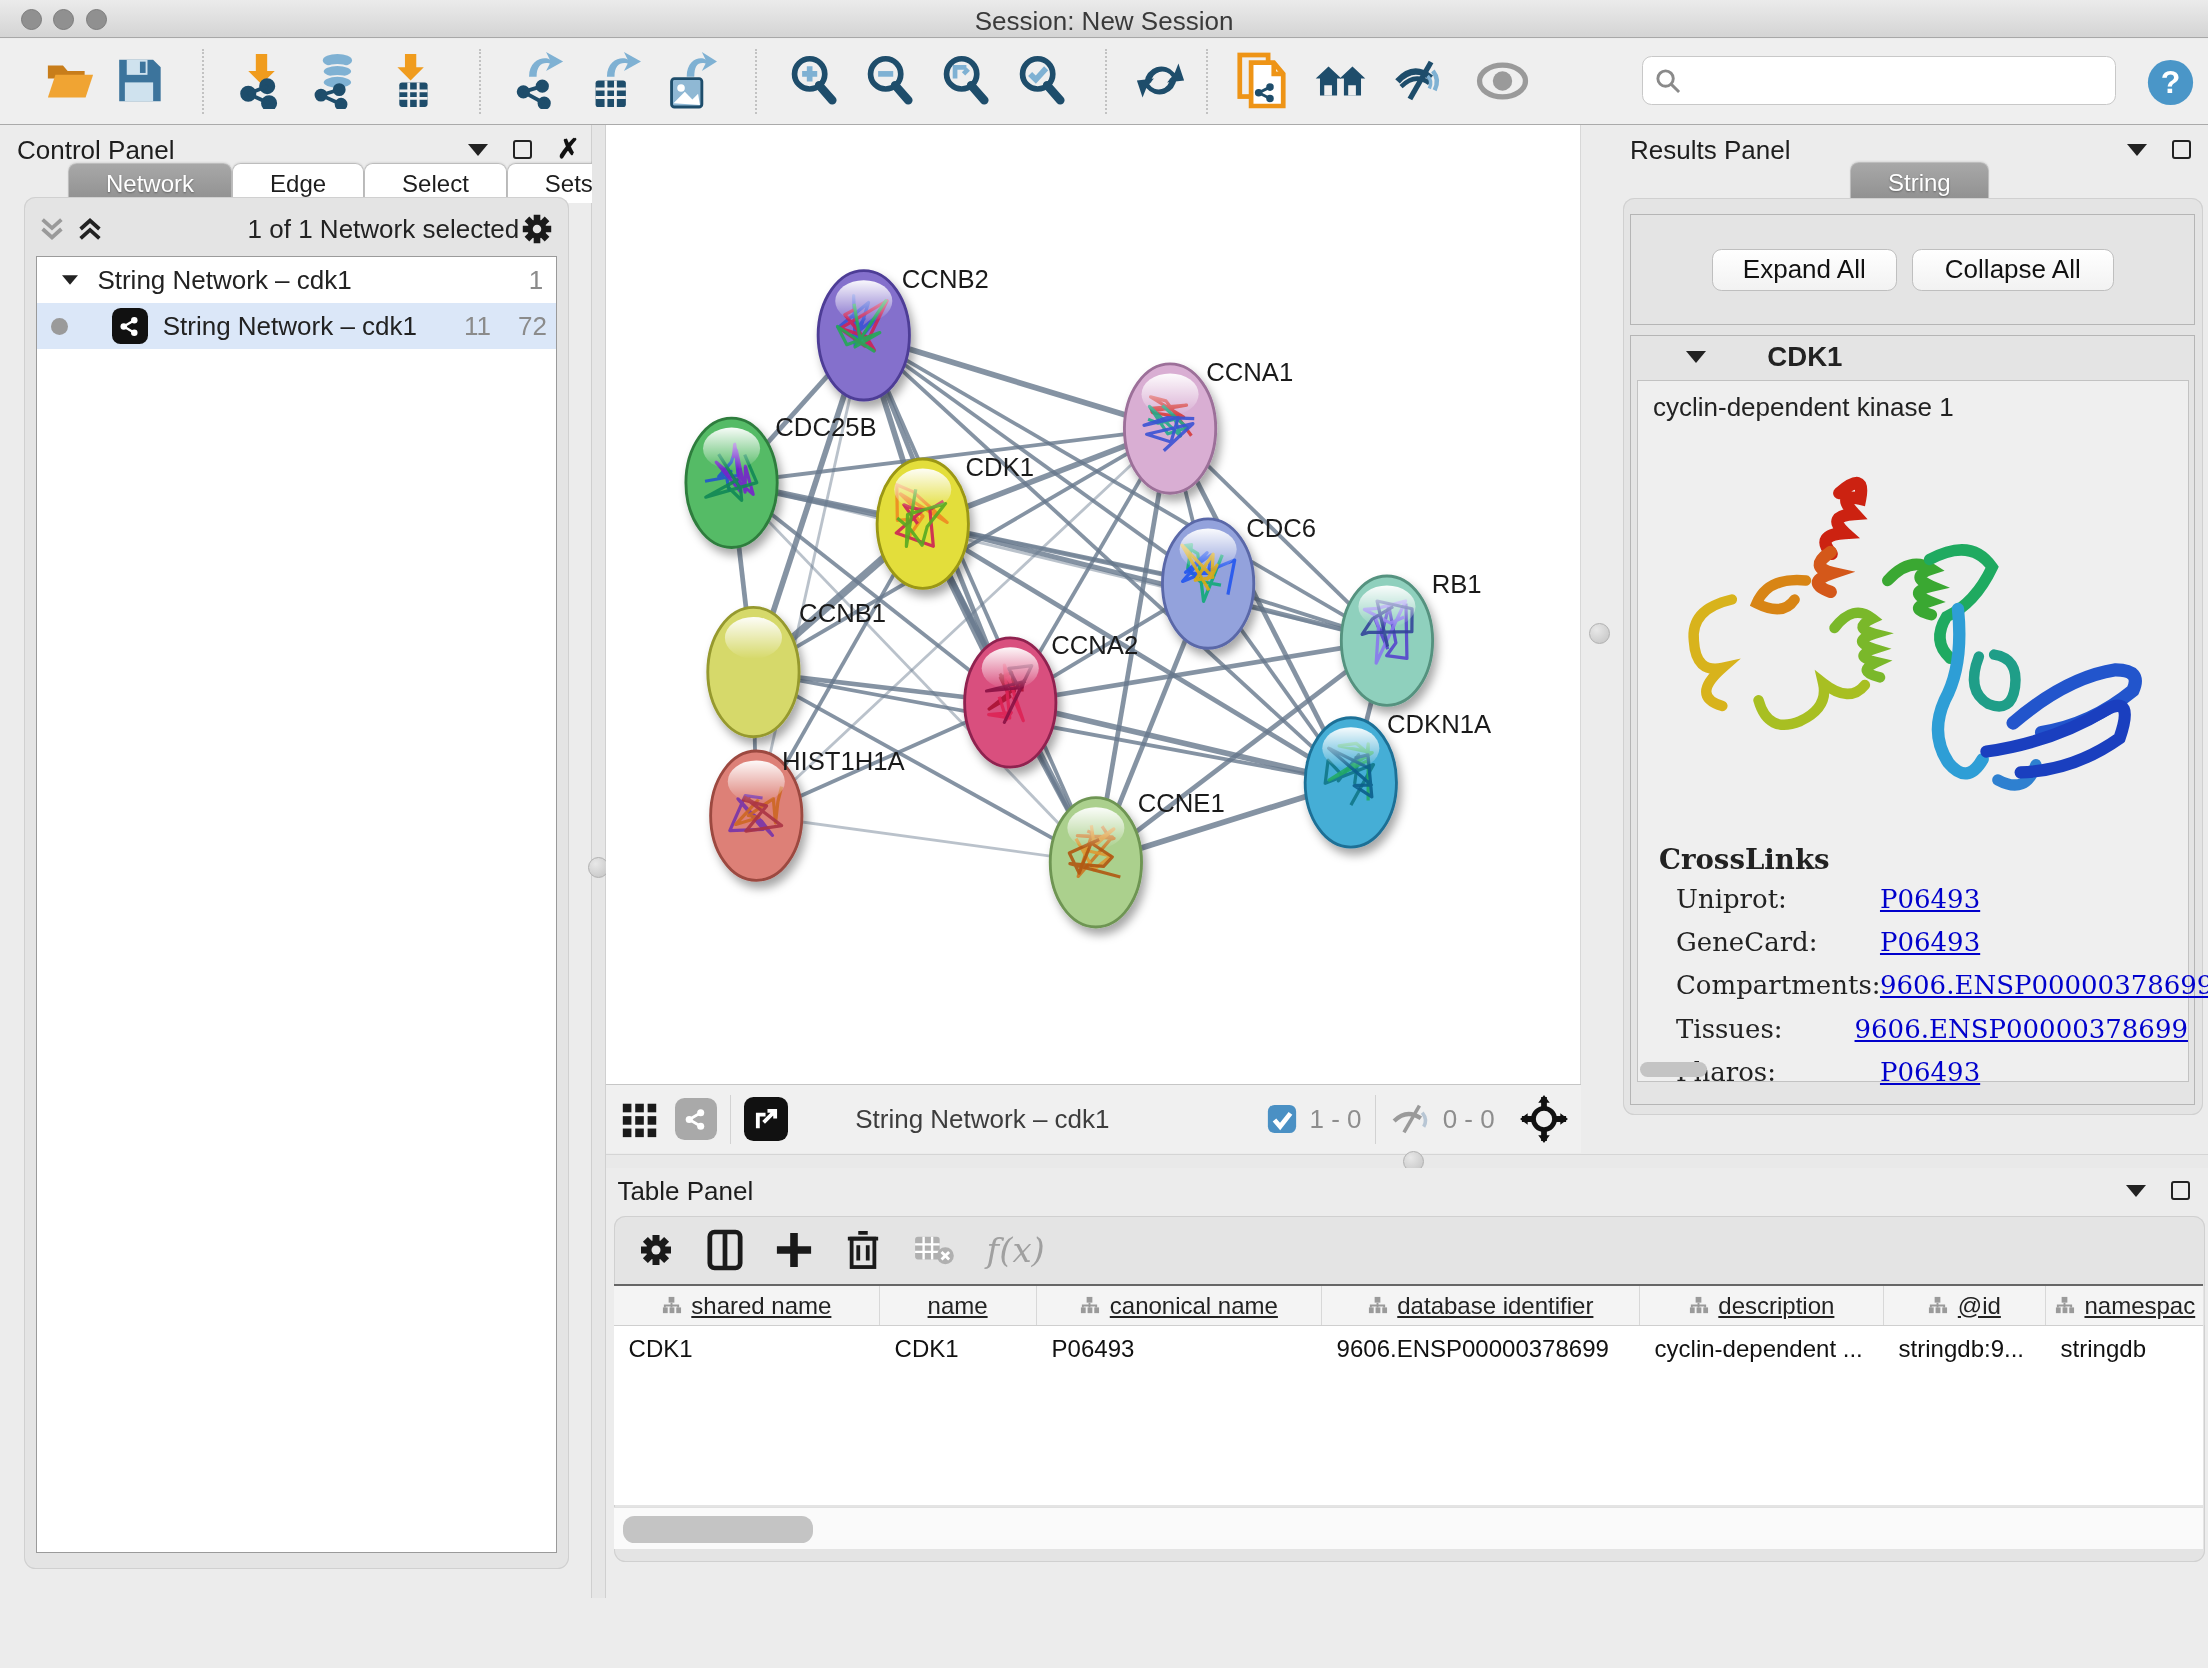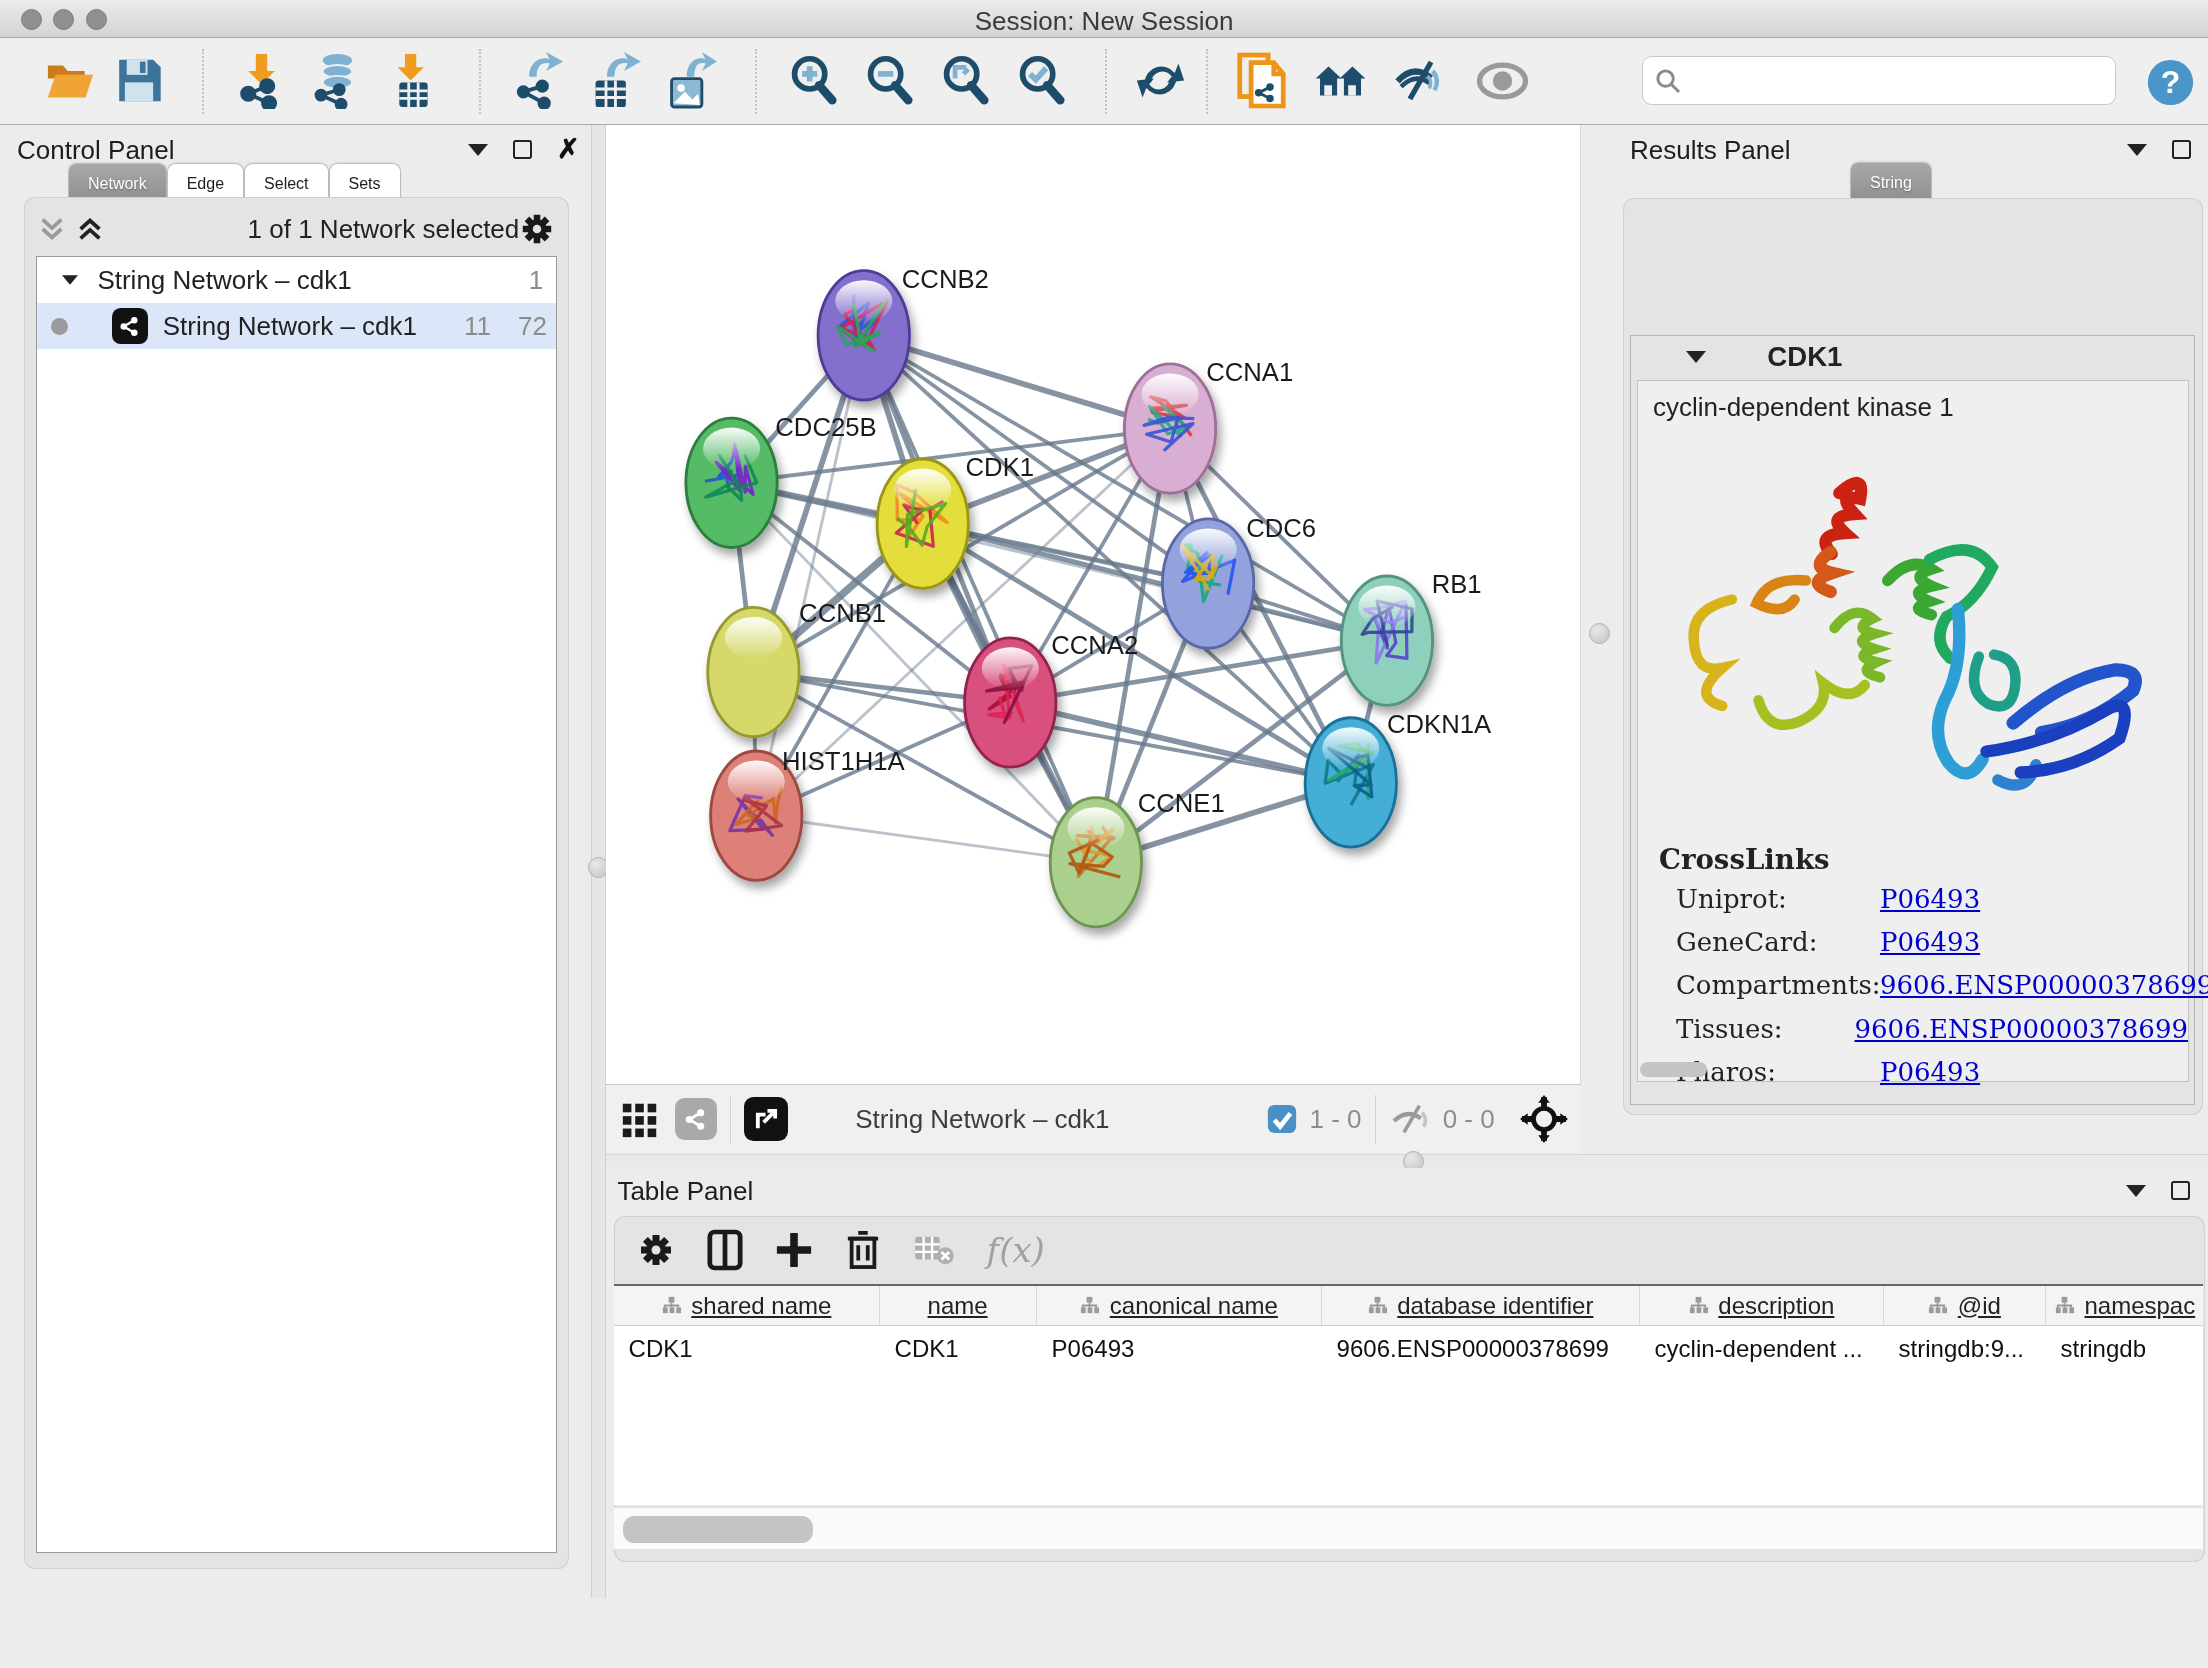--- a/index.html
+++ b/index.html
@@ -22,22 +22,22 @@
     border-radius:9.5px;display:flex;align-items:center;padding:0 11.4px;}
   .search input{border:none;outline:none;font-size:25px;width:418px;background:transparent;
     font-family:"Liberation Sans",sans-serif;}
 
   
   .panel-title{font-size:26px;color:#1d1d1d;}
   .win-icons{display:flex;gap:25px;align-items:center;}
   .tri{width:0;height:0;border-left:10.5px solid transparent;border-right:10.5px solid transparent;border-top:12.4px solid #222;}
   .sq{width:19px;height:19px;border:2.9px solid #222;border-radius:2.9px;}
   .xx{font-size:27px;font-weight:bold;color:#111;line-height:19px;}
-  .tab{height:40px;padding:0 19px;background:#fff;border:1px solid #bdbdbd;border-bottom:none;
-    border-radius:8.6px 8.6px 0 0;font-size:16px;display:flex;align-items:center;justify-content:center;
+  .tab{height:40px;padding:0 37px;background:#fff;border:1px solid #bdbdbd;border-bottom:none;
+    border-radius:8.6px 8.6px 0 0;font-size:24px;display:flex;align-items:center;justify-content:center;
     color:#1d1d1d;box-shadow:0 -1px 1.9px rgba(0,0,0,.08);}
   .tab.sel{background:linear-gradient(#a8a8a8,#8f8f8f);color:#fff;text-shadow:0 1px 1.9px rgba(0,0,0,.35);}
   .grayboard{background:#e4e4e4;border-radius:11.4px;box-shadow:inset 0 0 0 1px #d0d0d0;}
   .whitebox{background:#fff;border:1.9px solid #9a9a9a;}
 
   
   .ctree-row{display:flex;align-items:center;font-size:26px;height:46px;}
   .cnt{color:#8b8b8b;}
   .sharechip{width:36px;height:36px;border-radius:8.6px;background:#111;display:flex;align-items:center;justify-content:center;}
 
@@ -533,20 +533,24 @@
   <div class="abs" style="left:1617px;top:125px;width:592px;height:1029px;background:#ececec">
     <div class="abs panel-title" style="left:13px;top:9.5px">Results Panel</div>
     <div class="abs win-icons" style="left:510px;top:15px">
       <div class="tri"></div>
       <div class="sq"></div>
 
     </div>
     <div class="abs tab sel" style="left:233px;top:37px">String</div>
 
     <div class="abs grayboard" style="left:5.7px;top:73px;width:580px;height:917px">
+      <div class="abs" style="left:7.6px;top:16px;width:565px;height:111px;border:1.9px solid #b5b5b5;display:flex;align-items:center;justify-content:center;gap:15px">
+        <div class="btn" style="width:185px;height:42px">Expand All</div>
+        <div class="btn" style="width:202px;height:42px">Collapse All</div>
+      </div>
 
       <div class="abs" style="left:7.6px;top:137px;width:565px;height:770px;border:1.9px solid #b5b5b5">
         <div style="height:42px;display:flex;align-items:center">
           <div class="tri" style="margin-left:55px"></div>
           <span style="margin-left:61px;font-size:27.6px;font-weight:bold">CDK1</span>
         </div>
         <div class="abs" style="left:5.7px;top:44px;width:552px;height:702px;border:1.9px solid #c2c2c2;background:#efefef">
           <div style="font-size:26px;margin:11.4px 0 0 15px">cyclin-dependent kinase 1</div>
 
           <svg width="533" height="399" viewBox="0 0 560 420" style="margin:15px 0 0 5.7px">

